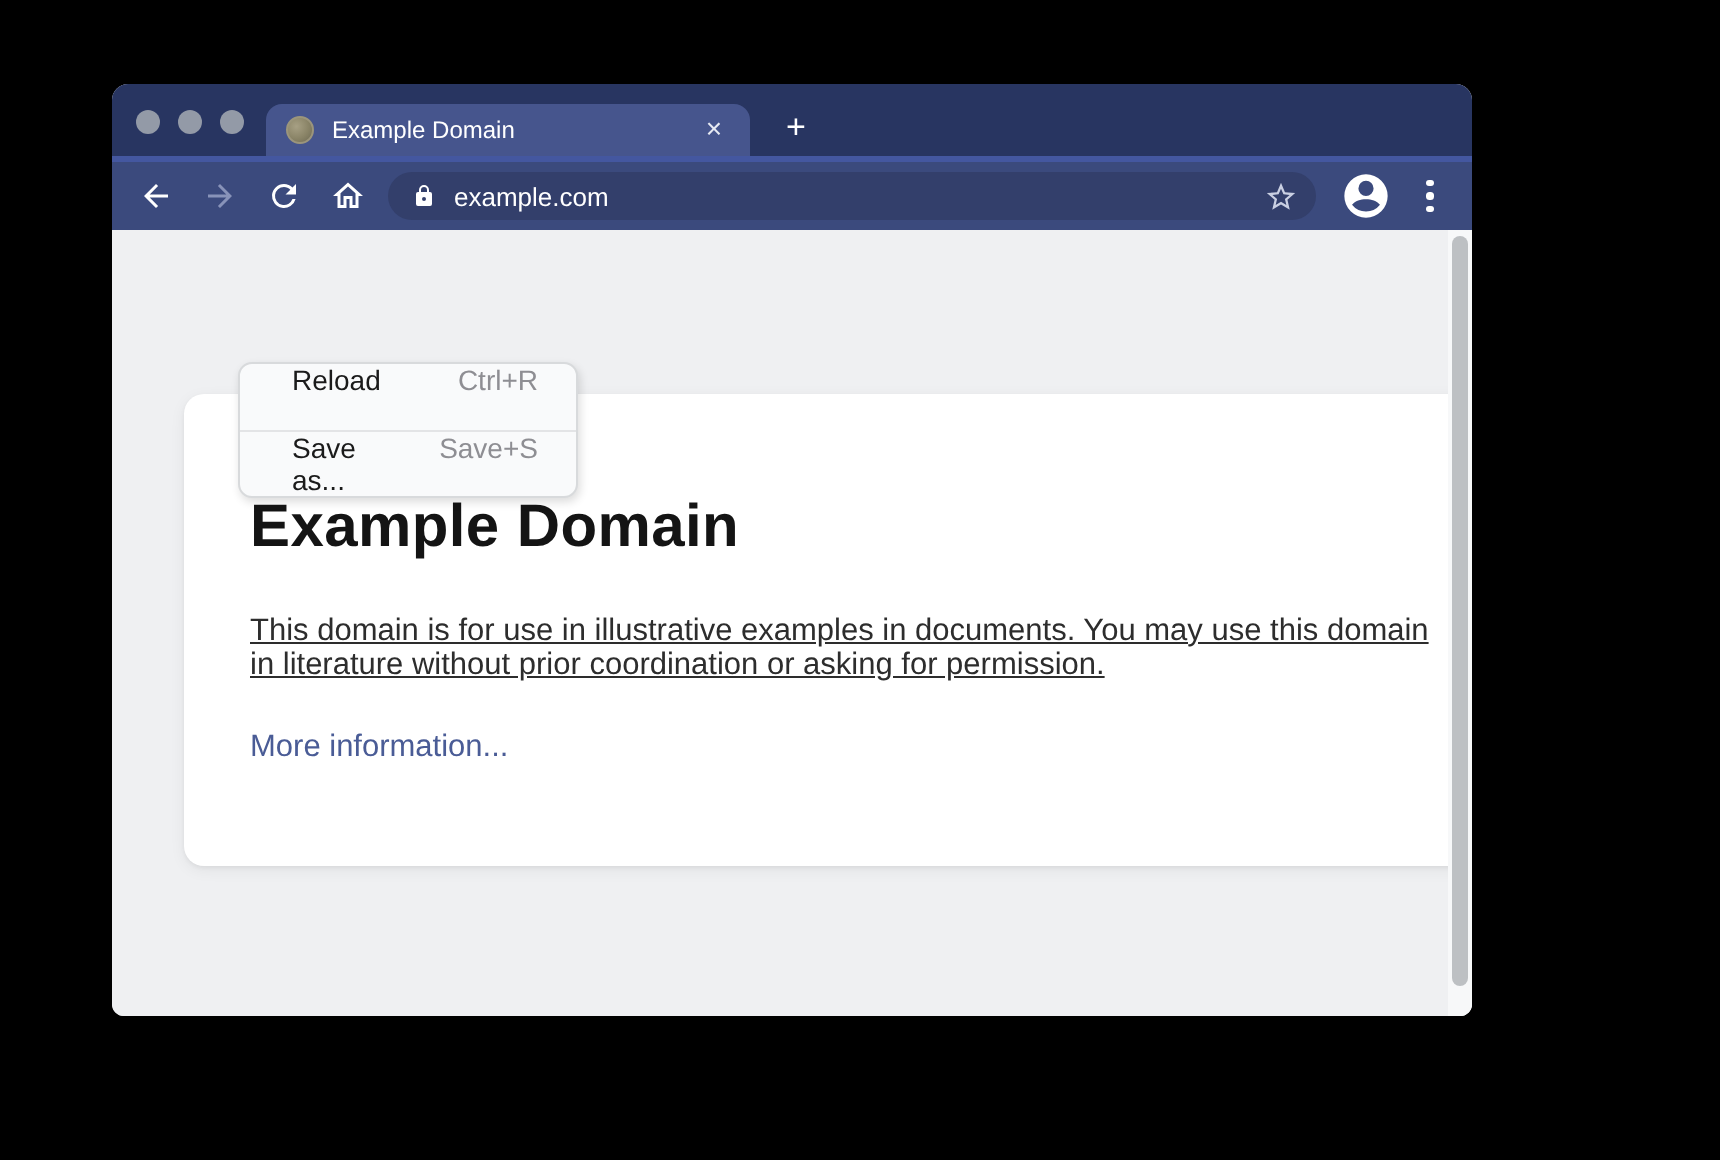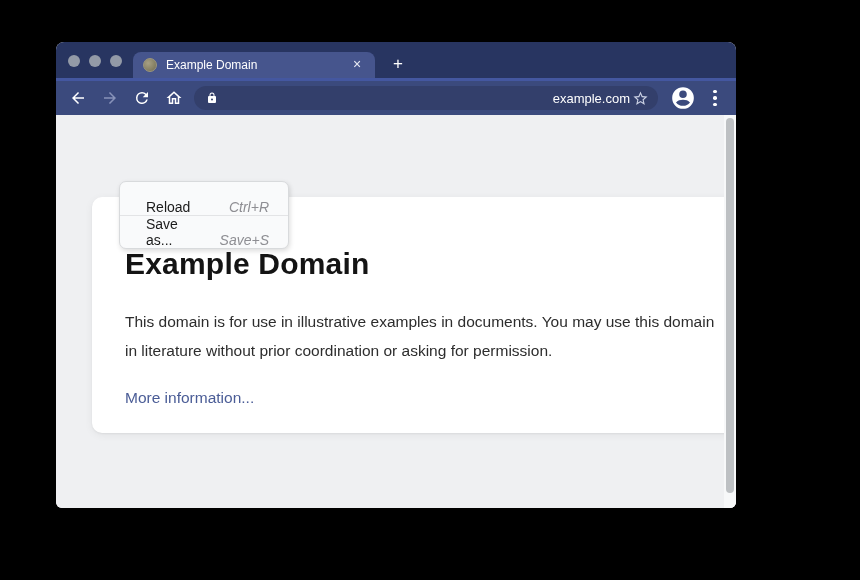--- a/index.html
+++ b/index.html
@@ -28,21 +28,21 @@
     background:radial-gradient(circle at 35% 35%, #a7a084 0%, #8a8467 55%, #6c6852 100%);
     border:1px solid #9b957c;}
   .tab-title{color:#fff;font-size:12px;margin-left:9px;flex:1;white-space:nowrap;overflow:hidden;}
   .tab-close{color:#e7eaf3;font-size:14px;line-height:14px;width:16px;height:16px;text-align:center;
     cursor:default;flex:0 0 auto;}
   .newtab{position:absolute;left:332px;top:11px;width:20px;height:22px;color:#fff;font-size:17px;
     line-height:22px;text-align:center;font-weight:400;}
 
   
   .toolbar{height:37px;background:var(--c-toolbar);border-top:3px solid var(--c-toolbar-line);
-    display:flex;align-items:center;padding:0 12px 0 10px;gap:8px;text-align:right;}
+    display:flex;align-items:center;padding:0 12px 0 10px;gap:8px;}
   .navbtn{width:24px;height:24px;display:flex;align-items:center;justify-content:center;flex:0 0 auto;}
   .navbtn svg{width:18px;height:18px;}
   .addressbar{flex:1;height:24px;background:var(--c-address);border-radius:12px;display:flex;
     align-items:center;padding:0 8px 0 12px;min-width:0;}
   .lock{width:12px;height:12px;flex:0 0 auto;}
   .url{color:#fff;font-size:13px;margin-left:9px;flex:1;white-space:nowrap;overflow:hidden;}
   .starbtn{width:20px;height:20px;flex:0 0 auto;display:flex;align-items:center;justify-content:center;}
   .starbtn svg{width:17px;height:17px;}
   .avatarbtn{width:26px;height:26px;flex:0 0 auto;margin-left:4px;}
   .avatarbtn svg{width:26px;height:26px;display:block;}
@@ -52,32 +52,32 @@
 
   
   .content{position:relative;height:393px;background:var(--c-pagebg);}
   .scroll-track{position:absolute;right:0;top:0;width:12px;height:100%;background:#f7f8f9;}
   .scroll-thumb{position:absolute;right:2px;top:3px;width:8px;height:375px;border-radius:4px;background:#bdc0c3;}
 
   .card{position:absolute;left:36px;top:82px;width:666px;height:236px;background:#fff;border-radius:10px;
     box-shadow:0 1px 2px rgba(0,0,0,0.05), 0 2px 8px rgba(0,0,0,0.06);
     padding:50px 33px 0 33px;}
   .card h1{font-size:30px;font-weight:bold;color:#141414;letter-spacing:0.2px;}
-  .card p{margin-top:26px;font-size:15.5px;line-height:29px;color:#2d2d2d;max-width:592px;}
+  .card p{margin-top:26px;font-size:15.5px;line-height:17px;color:#2d2d2d;max-width:592px;text-decoration:underline;}
   .card a{display:inline-block;margin-top:24px;font-size:15.5px;color:var(--c-link);text-decoration:none;text-align:right;}
 
   
   .ctxmenu{position:absolute;left:63px;top:66px;width:170px;background:#f9fafb;
     border:1px solid #d8dadc;border-radius:7px;
     box-shadow:1px 2px 5px rgba(0,0,0,0.14);overflow:hidden;z-index:5;}
-  .ctxitem{height:33px;display:flex;align-items:flex-end;justify-content:space-between;
+  .ctxitem{height:33px;display:flex;align-items:flex-start;justify-content:space-between;
     padding:0 19px 0 26px;cursor:default;}
   .ctxitem + .ctxitem{border-top:1px solid #e3e4e6;gap:27px;}
   .ctxlabel{font-size:14px;color:#1b1b1b;}
-  .ctxshortcut{font-size:14px;color:#8e8e93;font-style:italic;}
+  .ctxshortcut{font-size:14px;color:#8e8e93;}
 </style>
 </head>
 <body>
 
 <div class="window">
 
   <div class="tabstrip">
     <div class="traffic">
       <span></span>
       <span></span>

